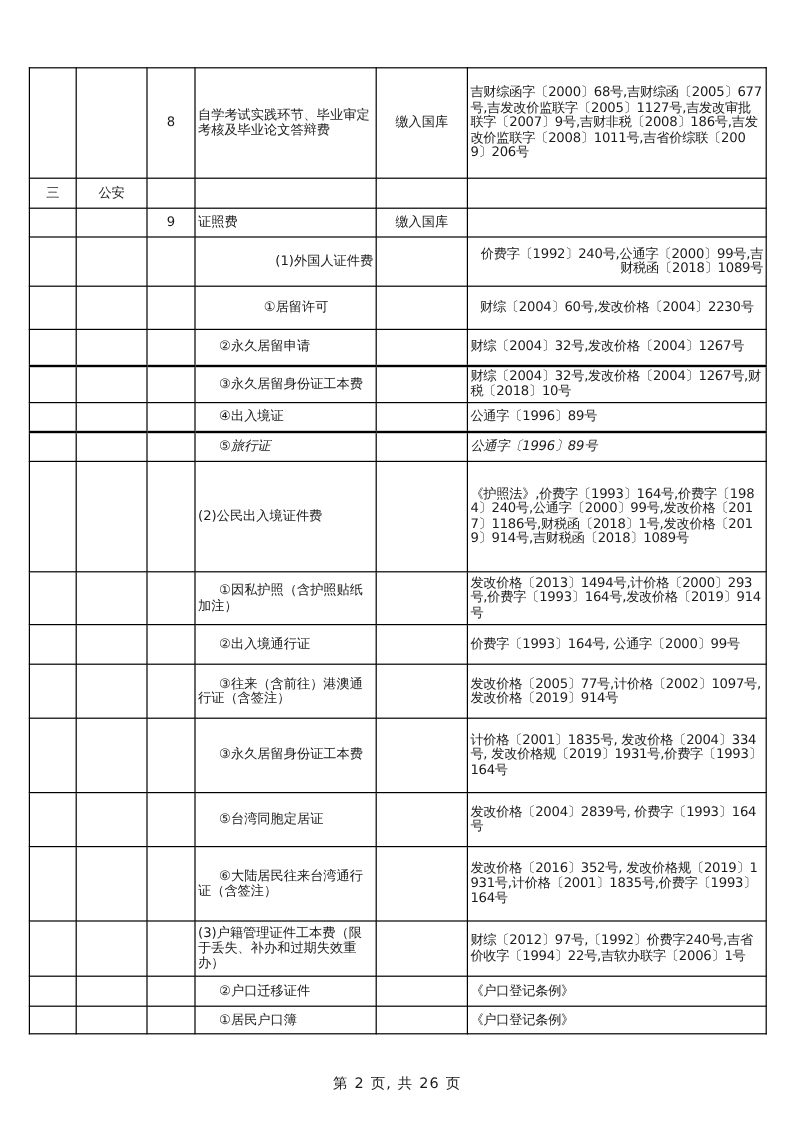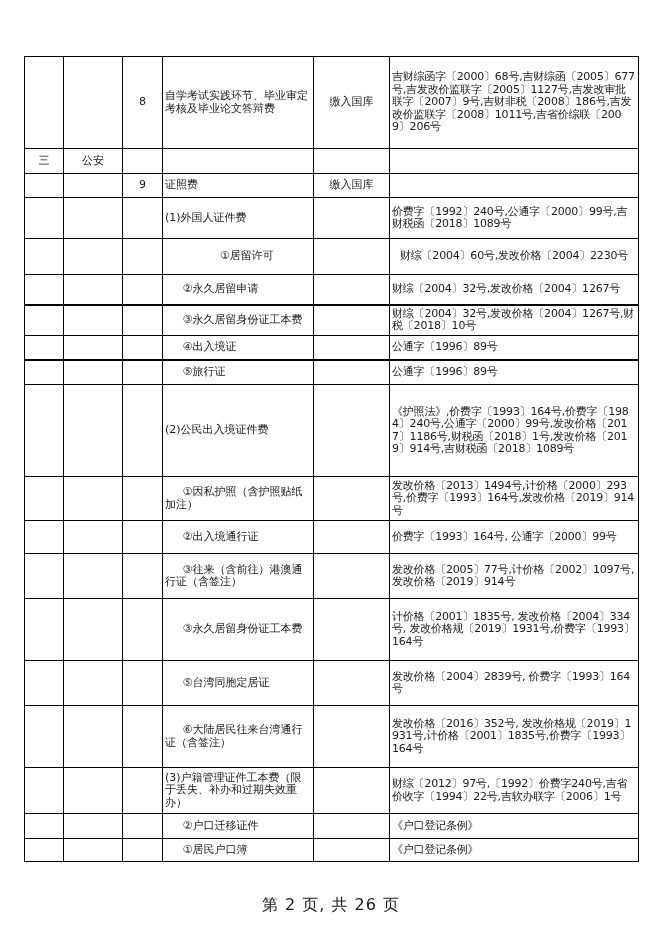--- a/index.html
+++ b/index.html
@@ -7,21 +7,21 @@
          font-family: "DejaVu Sans", "Liberation Sans", sans-serif; color: #1a1a1a; }
   table.fee-table { position: absolute; left: 24px; top: 56px; border-collapse: collapse;
          table-layout: fixed; width: 614px; }
   table.fee-table td { border: 1px solid #000; padding: 0 2px; font-size: 11px; line-height: 12.5px;
          vertical-align: middle; overflow: hidden; word-break: break-all; }
   td.c-num, td.c-dept, td.c-idx, td.c-dest { text-align: center; }
   td.c-name.sub { text-indent: 1.6em; }
   td.c-basis { letter-spacing: -0.2px; }
   tr.thick-top td { border-top: 2px solid #000; }
   .page-footer { position: absolute; left: 0; width: 662px; top: 895px; text-align: center;
-         font-size: 16px; letter-spacing: 1px; }
+         font-size: 12px; letter-spacing: 1px; }
 </style>
 </head>
 <body>
 
 <table class="fee-table">
   <colgroup>
     <col style="width:39px">
     <col style="width:59px">
     <col style="width:40px">
     <col style="width:151px">
@@ -46,21 +46,21 @@
         <td class="c-basis"></td>
       </tr>
       <tr style="height: 24px;">
         <td class="c-num"></td>
         <td class="c-dept"></td>
         <td class="c-idx">9</td>
         <td class="c-name">证照费</td>
         <td class="c-dest">缴入国库</td>
         <td class="c-basis"></td>
       </tr>
-      <tr style="height: 41px;">
+      <tr style="height: 41px; text-align: right;">
         <td class="c-num"></td>
         <td class="c-dept"></td>
         <td class="c-idx"></td>
         <td class="c-name">(1)外国人证件费</td>
         <td class="c-dest"></td>
         <td class="c-basis">价费字〔1992〕240号,公通字〔2000〕99号,吉财税函〔2018〕1089号</td>
       </tr>
       <tr style="height: 36px; text-align: center;">
         <td class="c-num"></td>
         <td class="c-dept"></td>
@@ -86,21 +86,21 @@
         <td class="c-basis">财综〔2004〕32号,发改价格〔2004〕1267号,财税〔2018〕10号</td>
       </tr>
       <tr style="height: 24px;">
         <td class="c-num"></td>
         <td class="c-dept"></td>
         <td class="c-idx"></td>
         <td class="c-name sub">④出入境证</td>
         <td class="c-dest"></td>
         <td class="c-basis">公通字〔1996〕89号</td>
       </tr>
-      <tr class="thick-top" style="height: 25px;">
+      <tr class="thick-top" style="height: 25px; font-style: italic;">
         <td class="c-num"></td>
         <td class="c-dept"></td>
         <td class="c-idx"></td>
         <td class="c-name sub">⑤旅行证</td>
         <td class="c-dest"></td>
         <td class="c-basis">公通字〔1996〕89号</td>
       </tr>
       <tr style="height: 92px;">
         <td class="c-num"></td>
         <td class="c-dept"></td>

